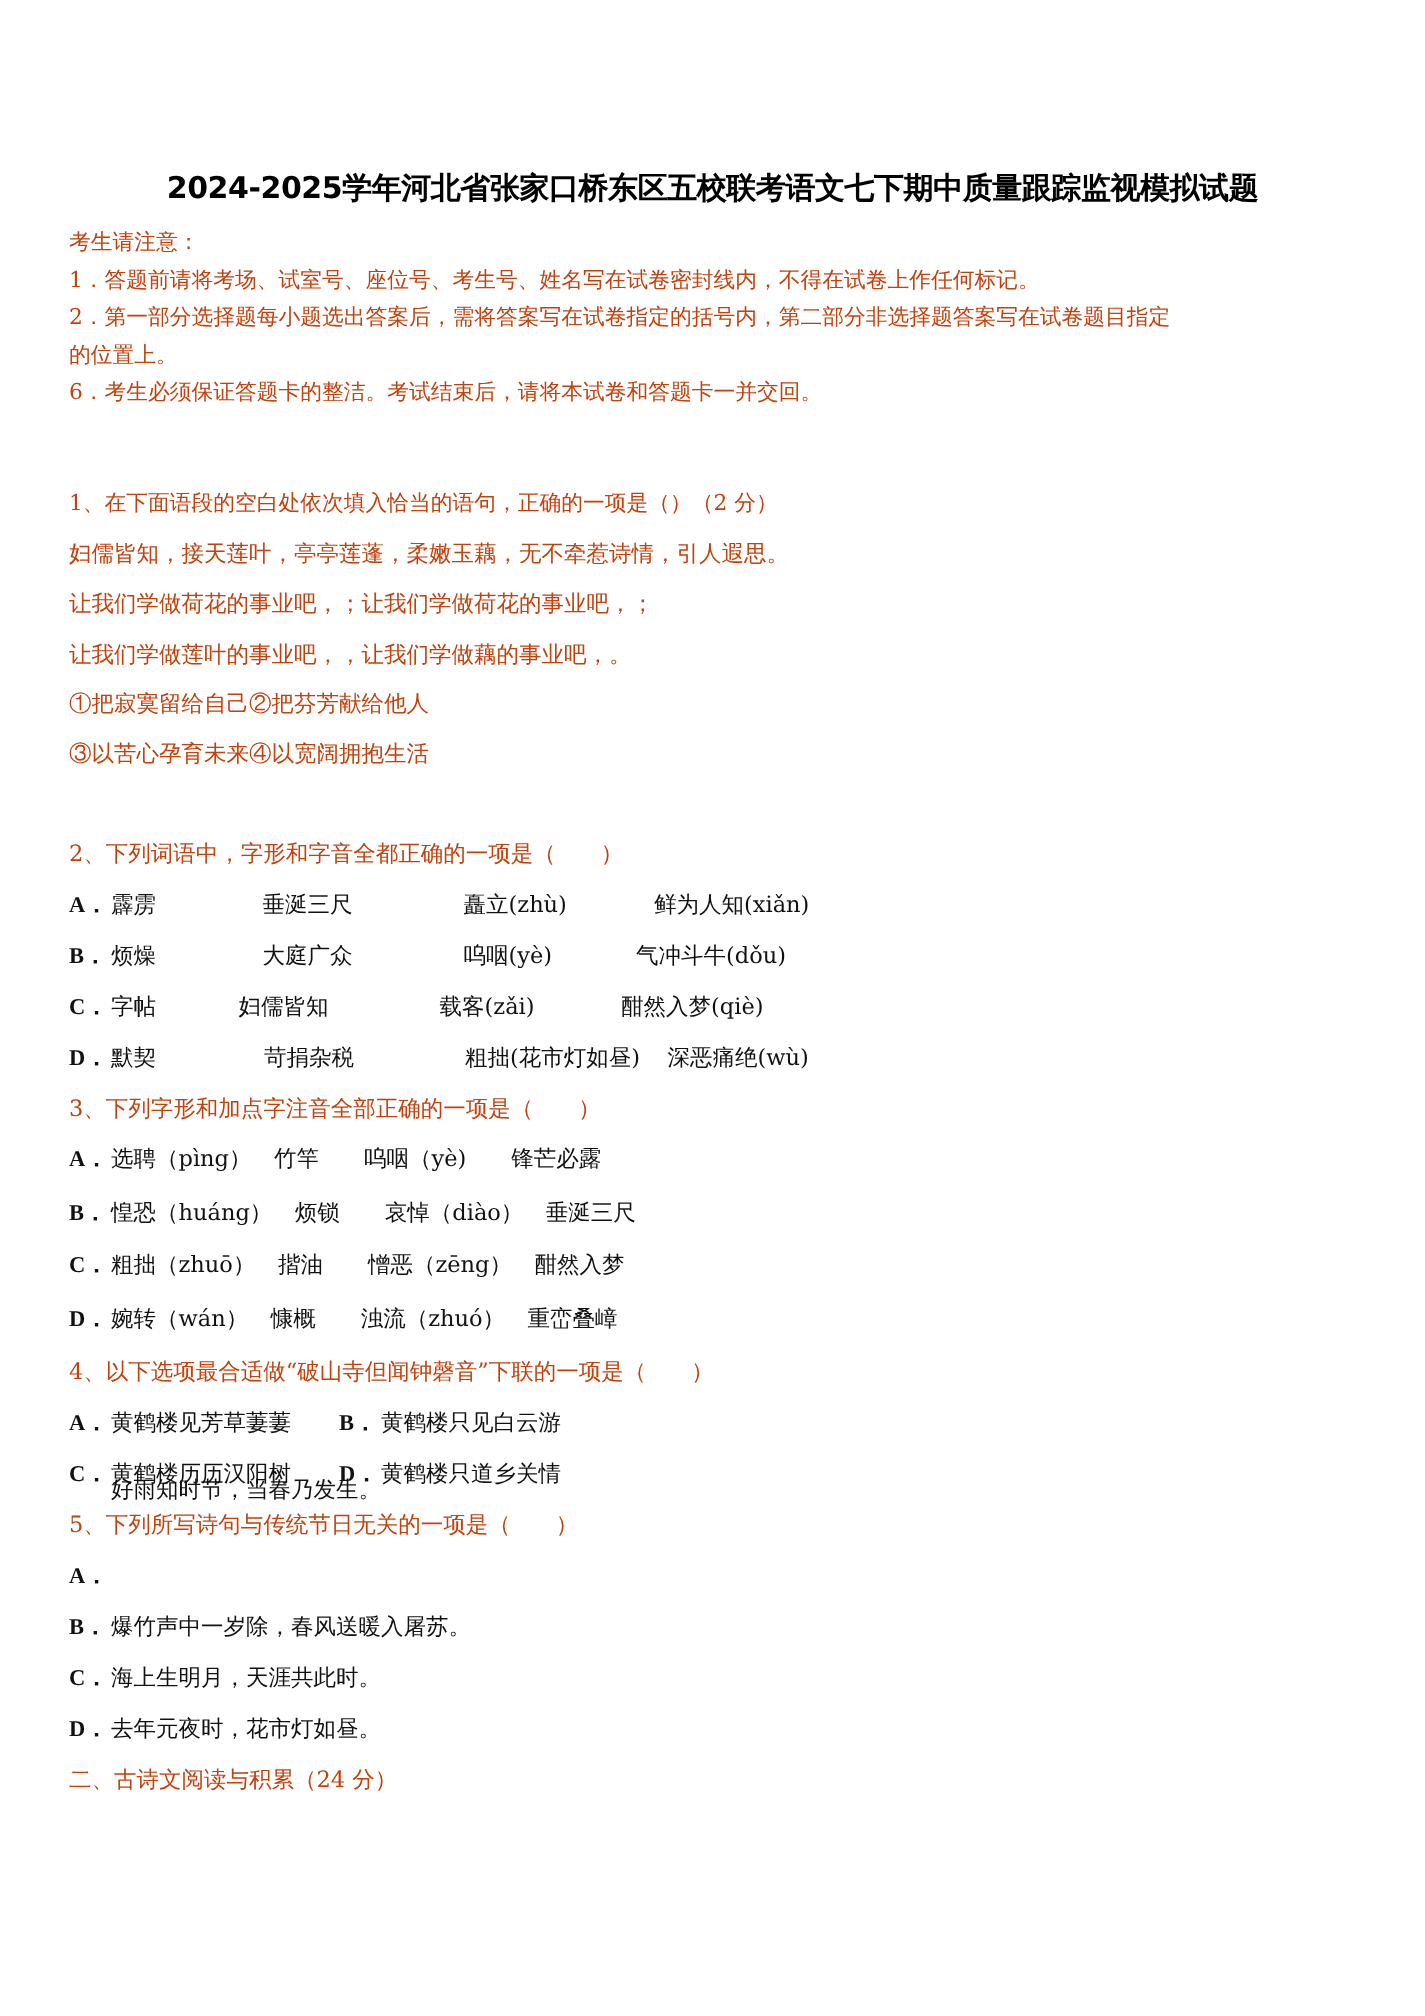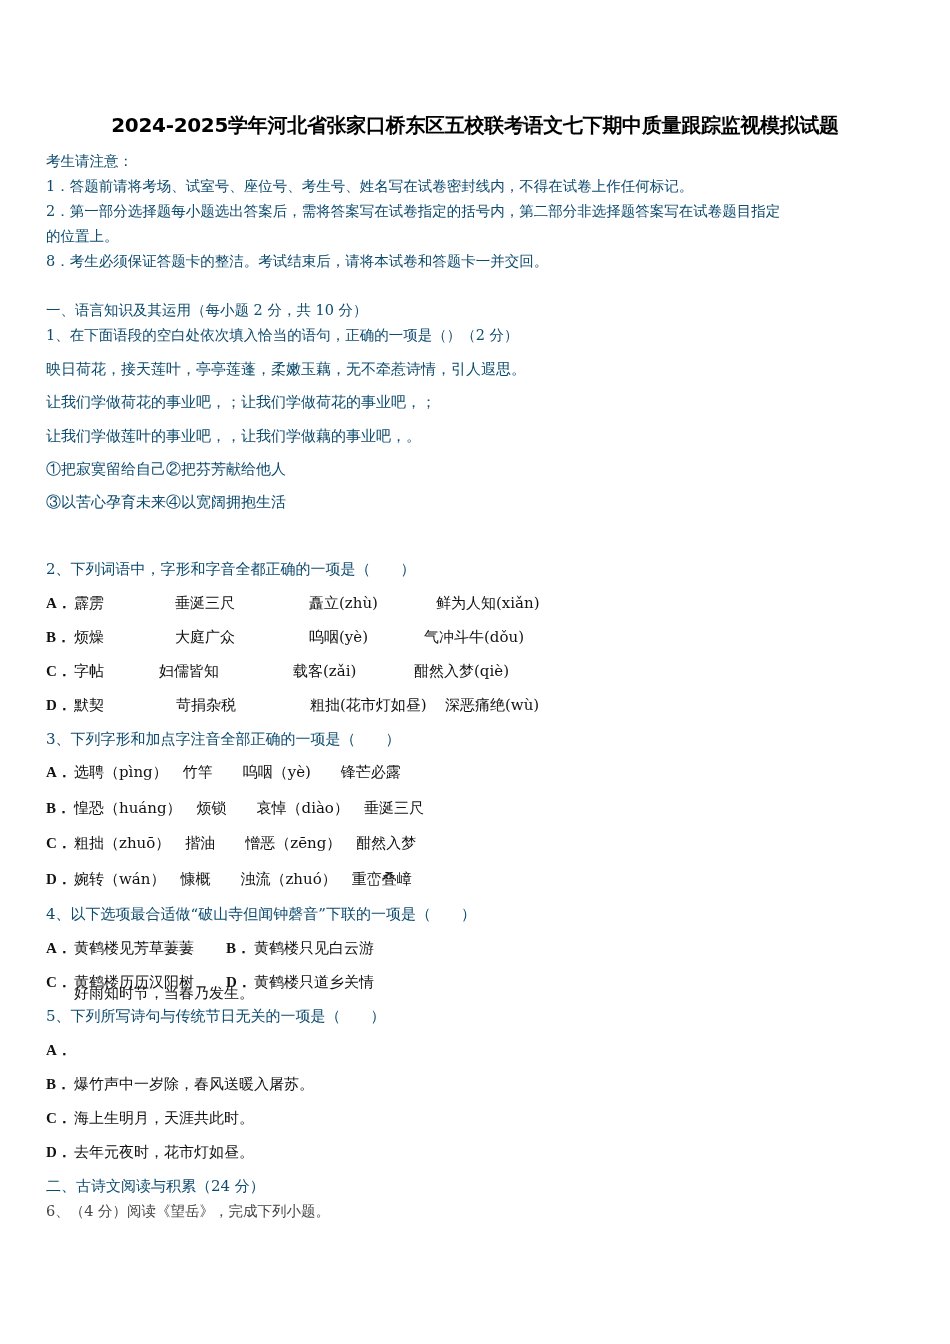--- a/index.html
+++ b/index.html
@@ -2,42 +2,41 @@
 <html><head>
 <meta charset="utf-8">
 <style>
   html, body { margin: 0; padding: 0; background: #ffffff; }
   body { width: 950px; height: 1344px; position: relative; overflow: hidden;
          font-family: "DejaVu Serif", "Liberation Serif", serif; color: #111; }
   .page { position: absolute; left: 0; top: 0; width: 950px; height: 1344px; }
   .title { position: absolute; left: 0; width: 950px; top: 112px; text-align: center;
            font-family: "DejaVu Sans", "Liberation Sans", sans-serif; font-weight: bold;
            font-size: 20px; letter-spacing: -0.3px; color: #000; }
-  .line { position: absolute; left: 46px; white-space: nowrap; font-size: 15px; color: #0c4a6e; }
+  .line { position: absolute; left: 46px; white-space: nowrap; font-size: 15px; color: #c2410c; }
   .small { font-size: 14.5px; }
   .gray { color: #444; }
   .cell { position: absolute; white-space: nowrap; font-size: 15px; color: #111; }
   .lbl { font-weight: bold; font-family: "Liberation Serif", "DejaVu Serif", serif; }
 </style>
 </head>
 <body>
 
 <div class="page">
 
   <div class="title">2024-2025学年河北省张家口桥东区五校联考语文七下期中质量跟踪监视模拟试题</div>
 
   <div class="line small" style="top:152px">考生请注意：</div>
   <div class="line small" style="top:177px">1．答题前请将考场、试室号、座位号、考生号、姓名写在试卷密封线内，不得在试卷上作任何标记。</div>
   <div class="line small" style="top:202px">2．第一部分选择题每小题选出答案后，需将答案写在试卷指定的括号内，第二部分非选择题答案写在试卷题目指定</div>
   <div class="line small" style="top:227px">的位置上。</div>
-  <div class="line small" style="top:252px">8．考生必须保证答题卡的整洁。考试结束后，请将本试卷和答题卡一并交回。</div>
+  <div class="line small" style="top:252px">6．考生必须保证答题卡的整洁。考试结束后，请将本试卷和答题卡一并交回。</div>
 
-  <div class="line small" style="top:301px">一、语言知识及其运用（每小题 2 分，共 10 分）</div>
   <div class="line small" style="top:326px">1、在下面语段的空白处依次填入恰当的语句，正确的一项是（）（2 分）</div>
-  <div class="line" style="top:360px">映日荷花，接天莲叶，亭亭莲蓬，柔嫩玉藕，无不牵惹诗情，引人遐思。</div>
+  <div class="line" style="top:360px">妇儒皆知，接天莲叶，亭亭莲蓬，柔嫩玉藕，无不牵惹诗情，引人遐思。</div>
   <div class="line" style="top:393px">让我们学做荷花的事业吧，；让我们学做荷花的事业吧，；</div>
   <div class="line" style="top:427px">让我们学做莲叶的事业吧，，让我们学做藕的事业吧，。</div>
   <div class="line" style="top:460px">①把寂寞留给自己②把芬芳献给他人</div>
   <div class="line" style="top:493px">③以苦心孕育未来④以宽阔拥抱生活</div>
 
   <div class="line" style="top:560px">2、下列词语中，字形和字音全都正确的一项是（　　）</div>
 
   <div>
     <span class="cell lbl" style="left:46px;top:594px">A．</span>
     <span class="cell" style="left:74px;top:594px">霹雳</span>
@@ -111,15 +110,14 @@
   <div>
     <span class="cell lbl" style="left:46px;top:1109px">C．</span>
     <span class="cell" style="left:74px;top:1109px">海上生明月，天涯共此时。</span>
   </div>
   <div>
     <span class="cell lbl" style="left:46px;top:1143px">D．</span>
     <span class="cell" style="left:74px;top:1143px">去年元夜时，花市灯如昼。</span>
   </div>
 
   <div class="line" style="top:1177px">二、古诗文阅读与积累（24 分）</div>
-  <div class="line small gray" style="top:1202px">6、（4 分）阅读《望岳》，完成下列小题。</div>
 
 </div>
 
 </body></html>

